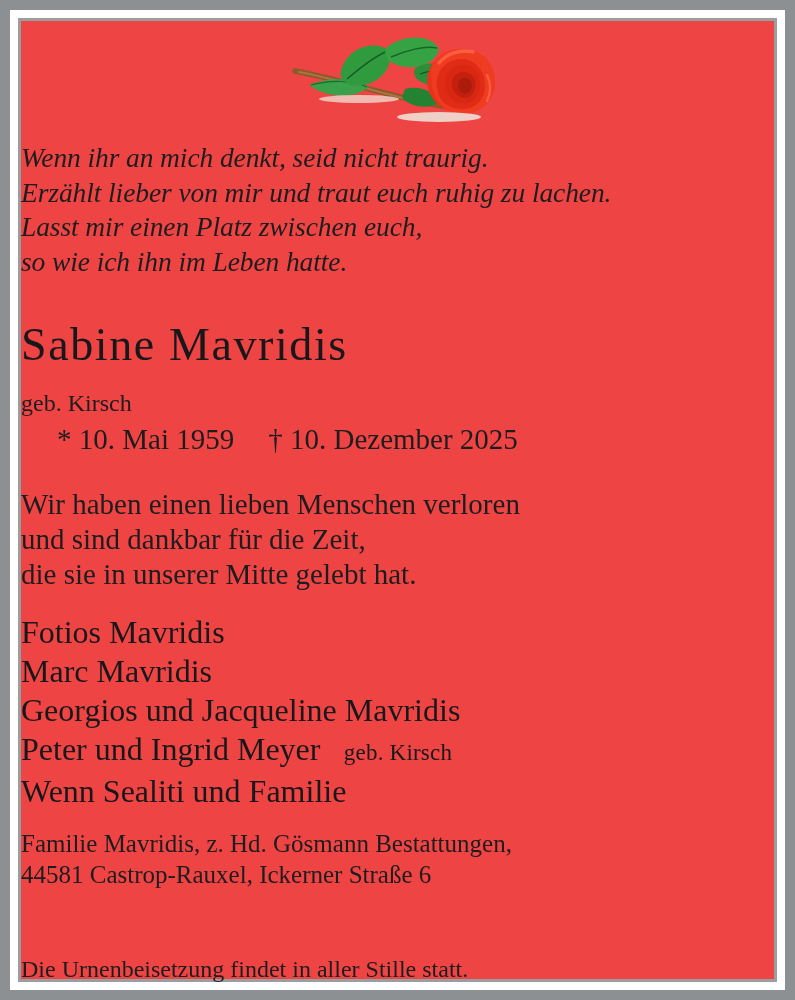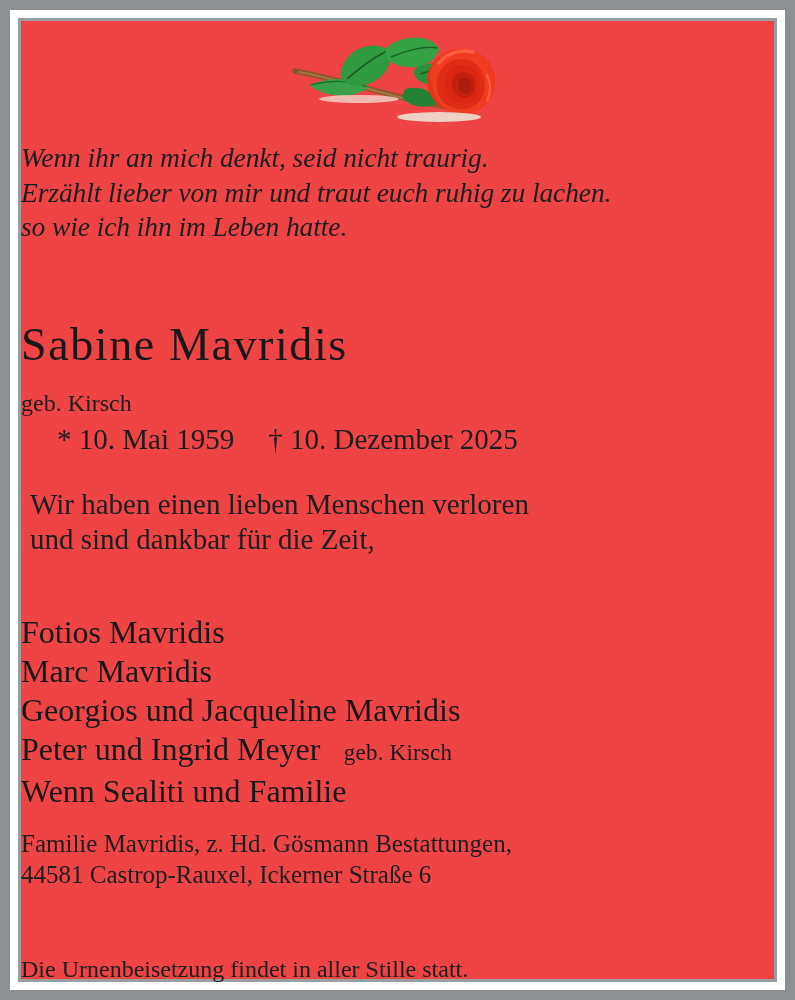--- a/index.html
+++ b/index.html
@@ -117,21 +117,20 @@
 
   
   .tribute {
     position: absolute;
     left: 0;
     top: 466px;
     width: 753px;
     font-size: 29px;
     line-height: 35px;
     color: #1d1d1f;
-    padding-left: 9px;
   }
   .tribute div { white-space: nowrap; }
 
   
   .survivors {
     position: absolute;
     left: 0;
     top: 592px;
     width: 753px;
     font-size: 32px;
@@ -211,31 +210,33 @@
         <path d="M198 48 C202 56, 202 66, 198 74" stroke="#ff7457" stroke-width="2.5" fill="none" stroke-linecap="round" opacity="0.6"></path>
 
         <ellipse cx="150" cy="90" rx="42" ry="5" fill="#efe9dd" opacity="0.85"></ellipse>
         <ellipse cx="70" cy="72" rx="40" ry="4" fill="#f1ece0" opacity="0.7"></ellipse>
       </svg>
     </div>
 
     <div class="poem">
       <div>Wenn ihr an mich denkt, seid nicht traurig.</div>
       <div>Erzählt lieber von mir und traut euch ruhig zu lachen.</div>
+      <div>Lasst mir einen Platz zwischen euch,</div>
       <div>so wie ich ihn im Leben hatte.</div>
     </div>
 
     <div class="name">Sabine Mavridis</div>
     <div class="maiden">geb. Kirsch</div>
 
     <div class="dates"><span>*</span> <span>10. Mai 1959</span><span class="gap"></span><span>†</span> <span>10. Dezember 2025</span></div>
 
     <div class="tribute">
       <div>Wir haben einen lieben Menschen verloren</div>
       <div>und sind dankbar für die Zeit,</div>
+      <div>die sie in unserer Mitte gelebt hat.</div>
     </div>
 
     <div class="survivors">
       <div>Fotios Mavridis</div>
       <div>Marc Mavridis</div>
       <div>Georgios und Jacqueline Mavridis</div>
       <div><span>Peter und Ingrid Meyer</span><span class="suffix">  geb. Kirsch</span></div>
       <div>Wenn Sealiti und Familie</div>
     </div>
 

